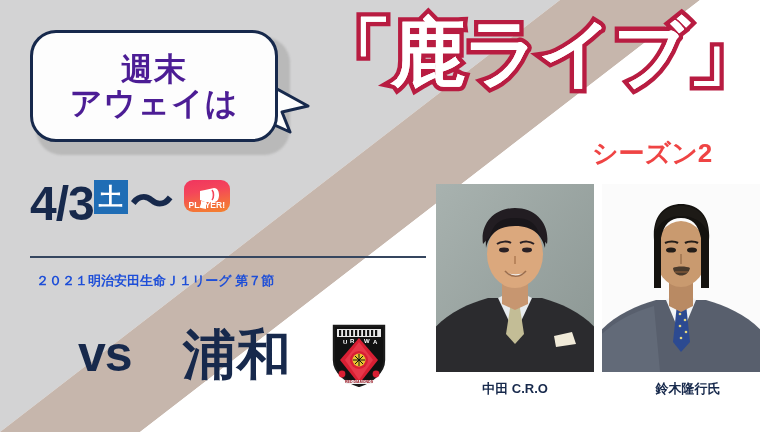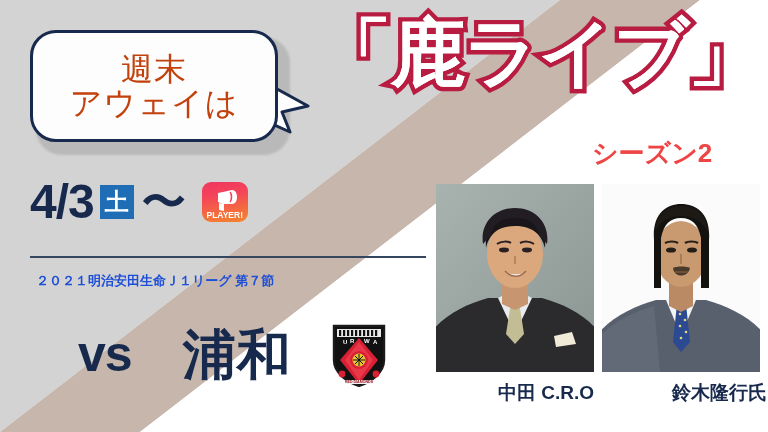--- a/index.html
+++ b/index.html
@@ -38,21 +38,21 @@
     background:rgba(120,118,115,.28);border-radius:26px;filter:blur(1px);
   }
   .bubble{
     position:absolute;left:0;top:0;width:248px;height:112px;
     background:#fdfdfd;border:3px solid #17294c;border-radius:26px;
     box-sizing:border-box;
     display:flex;flex-direction:column;align-items:center;justify-content:center;
     gap:2px;
   }
   .bubble-line{
-    color:#c2410c;font-weight:normal;letter-spacing:1px;line-height:1;
+    color:#4c1d95;font-weight:bold;letter-spacing:1px;line-height:1;
     white-space:nowrap;
   }
   .bl1{font-size:32px;}
   .bl2{font-size:32px;}
   .bubble-tail{
     position:absolute;left:238px;top:52px;width:44px;height:52px;
   }
 
   
   .title{
@@ -68,42 +68,42 @@
     color:#ffffff;white-space:nowrap;letter-spacing:-1px;
   }
   .season{
     position:absolute;left:592px;top:136px;
     font-size:26px;font-weight:bold;color:#ef4444;
     white-space:nowrap;letter-spacing:0px;
   }
 
   
   .date-row{
-    position:absolute;left:30px;top:173px;height:58px;
-    display:flex;align-items:center;gap:6px;
+    position:absolute;left:30px;top:180px;height:58px;
+    display:flex;align-items:flex-start;
   }
   .date-main{
     font-size:48px;font-weight:bold;color:#17294c;line-height:1;
     white-space:nowrap;letter-spacing:-1px;
   }
   .daybadge{
     width:34px;height:34px;background:#1f6db5;color:#fff;
     display:flex;align-items:center;justify-content:center;
     font-size:24px;font-weight:bold;line-height:1;flex:0 0 auto;
   }
   .time-main{
     font-size:48px;font-weight:bold;color:#17294c;line-height:1;
     white-space:nowrap;letter-spacing:-1px;
   }
   .tilde{
     font-size:44px;font-weight:bold;color:#17294c;line-height:1;
     margin-left:2px;
   }
   .player-icon{
-    width:46px;height:40px;margin-left:10px;border-radius:9px;
+    width:46px;height:32px;margin-left:10px;border-radius:9px;
     background:linear-gradient(170deg,#f0355f 0%,#f4455a 35%,#f4703c 75%,#f4822e 100%);
     position:relative;flex:0 0 auto;
     display:flex;flex-direction:column;align-items:center;justify-content:flex-end;
     padding-bottom:3px;box-sizing:border-box;overflow:hidden;
   }
   .player-mega{
     position:absolute;left:50%;top:7px;transform:translateX(-50%);
   }
   .player-word{
     font-size:8.5px;font-weight:bold;color:#fff;letter-spacing:0px;
@@ -137,22 +137,22 @@
   }
   .crest{width:62px;height:72px;flex:0 0 auto;margin-left:6px;}
 
   
   .photo{
     position:absolute;top:184px;width:158px;height:188px;overflow:hidden;
   }
   #photo-1{left:436px;}
   #photo-2{left:602px;}
   .cap{
-    position:absolute;top:380px;width:158px;text-align:right;
-    font-size:19px;font-weight:bold;color:#17294c;white-space:nowrap;
+    position:absolute;top:380px;width:158px;text-align:center;
+    font-size:13px;font-weight:bold;color:#17294c;white-space:nowrap;
   }
   #cap-1{left:436px;}
   #cap-2{left:609px;}
 </style>
 </head>
 <body>
 
 <div id="poster">
 
   <div class="bg-gray"></div>

